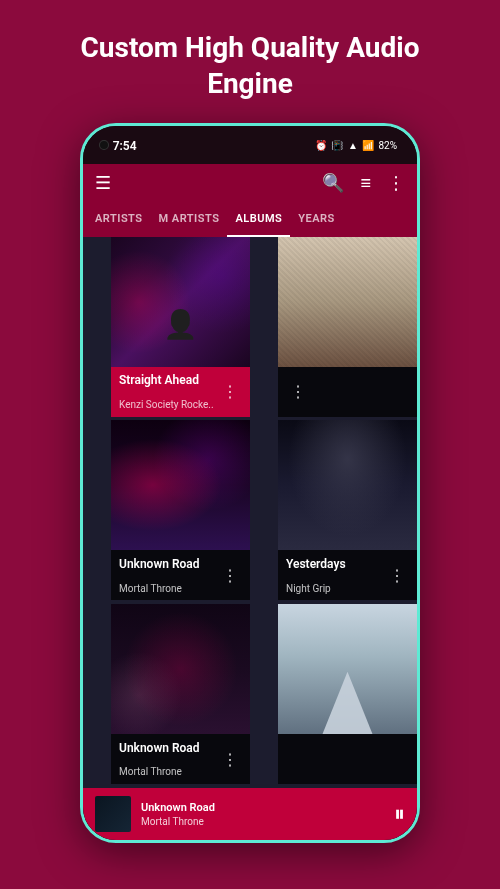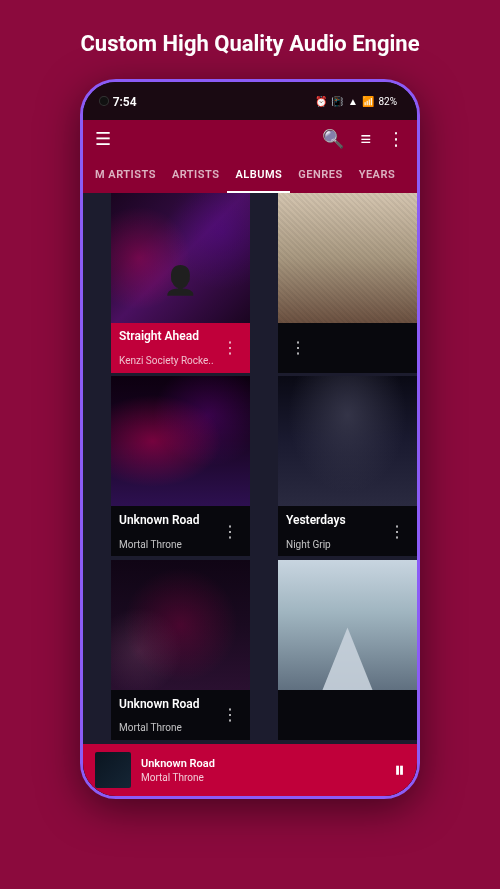--- a/index.html
+++ b/index.html
@@ -10,34 +10,34 @@
       font-family: 'Roboto', Arial, sans-serif;
       display: flex;
       flex-direction: column;
       align-items: center;
       overflow: hidden;
     }
 
     
     .page-header {
       color: white;
-      font-size: 22px;
+      font-size: 28px;
       font-weight: 700;
       text-align: center;
       padding: 30px 40px 20px;
       line-height: 1.3;
     }
 
     
     .phone-frame {
       width: 340px;
       height: 720px;
       background: #1a0a12;
       border-radius: 36px;
-      border: 3px solid #8b5cf6;
+      border: 3px solid #5eead4;
       position: relative;
       overflow: hidden;
       box-shadow: 0 10px 40px rgba(0,0,0,0.5);
     }
 
     
     .phone-notch {
       position: absolute;
       top: 0;
       left: 0;
@@ -380,24 +380,23 @@
         <span class="icon-btn">☰</span>
       </div>
       <div class="toolbar-icons">
         <span class="icon-btn">🔍</span>
         <span class="icon-btn">≡</span>
         <span class="icon-btn">⋮</span>
       </div>
     </div>
 
     <div class="tab-bar">
+      <div class="tab-item">ARTISTS</div>
       <div class="tab-item">M ARTISTS</div>
-      <div class="tab-item">ARTISTS</div>
       <div class="tab-item active">ALBUMS</div>
-      <div class="tab-item">GENRES</div>
       <div class="tab-item">YEARS</div>
     </div>
 
     <div class="albums-grid">
 
       <div class="album-card">
         <div class="art-placeholder art-1"></div>
         <div class="album-info highlighted">
           <div class="album-text">
             <div class="album-title">Straight Ahead</div>

